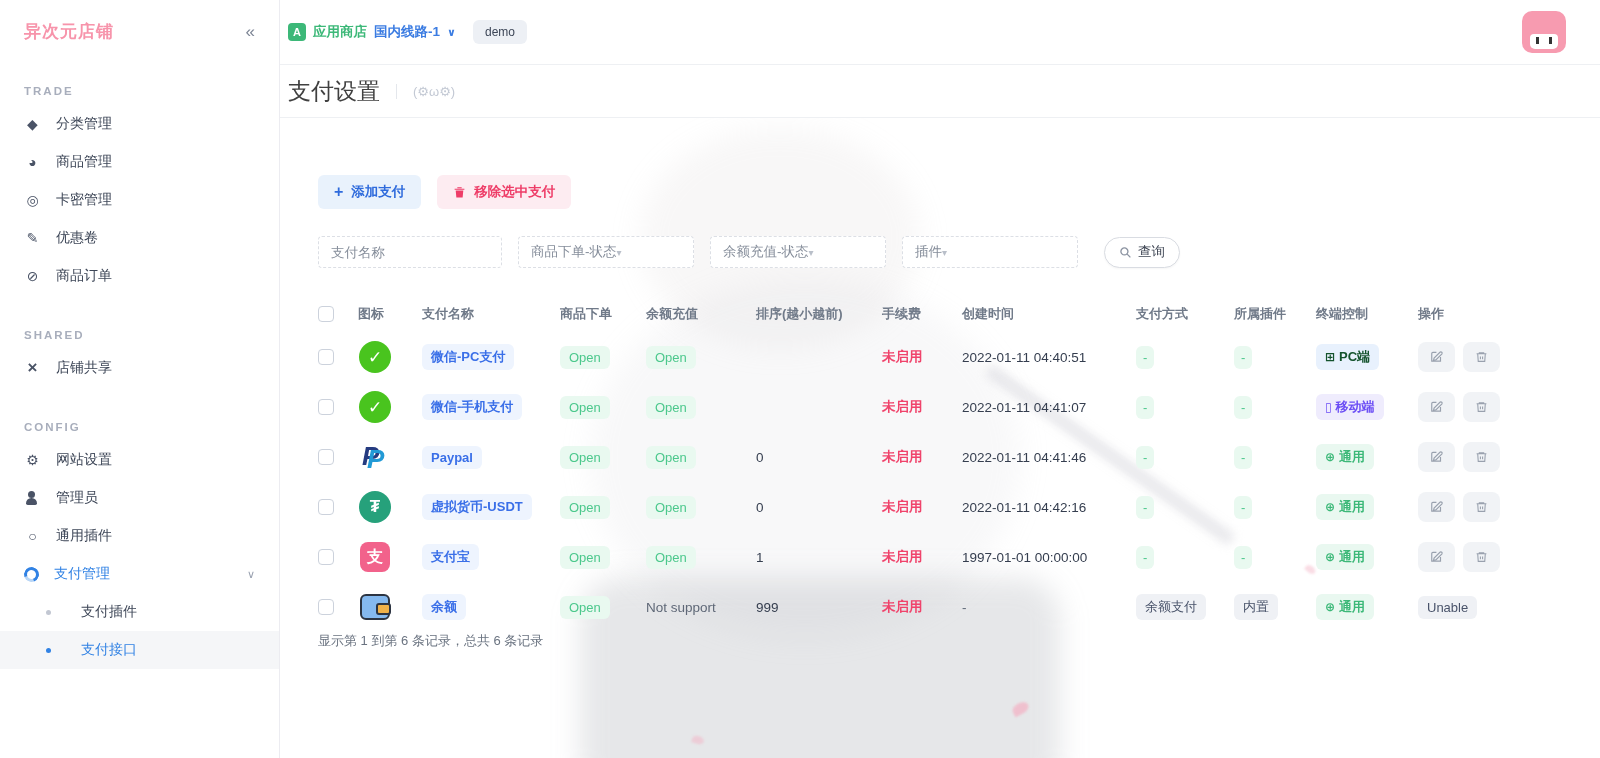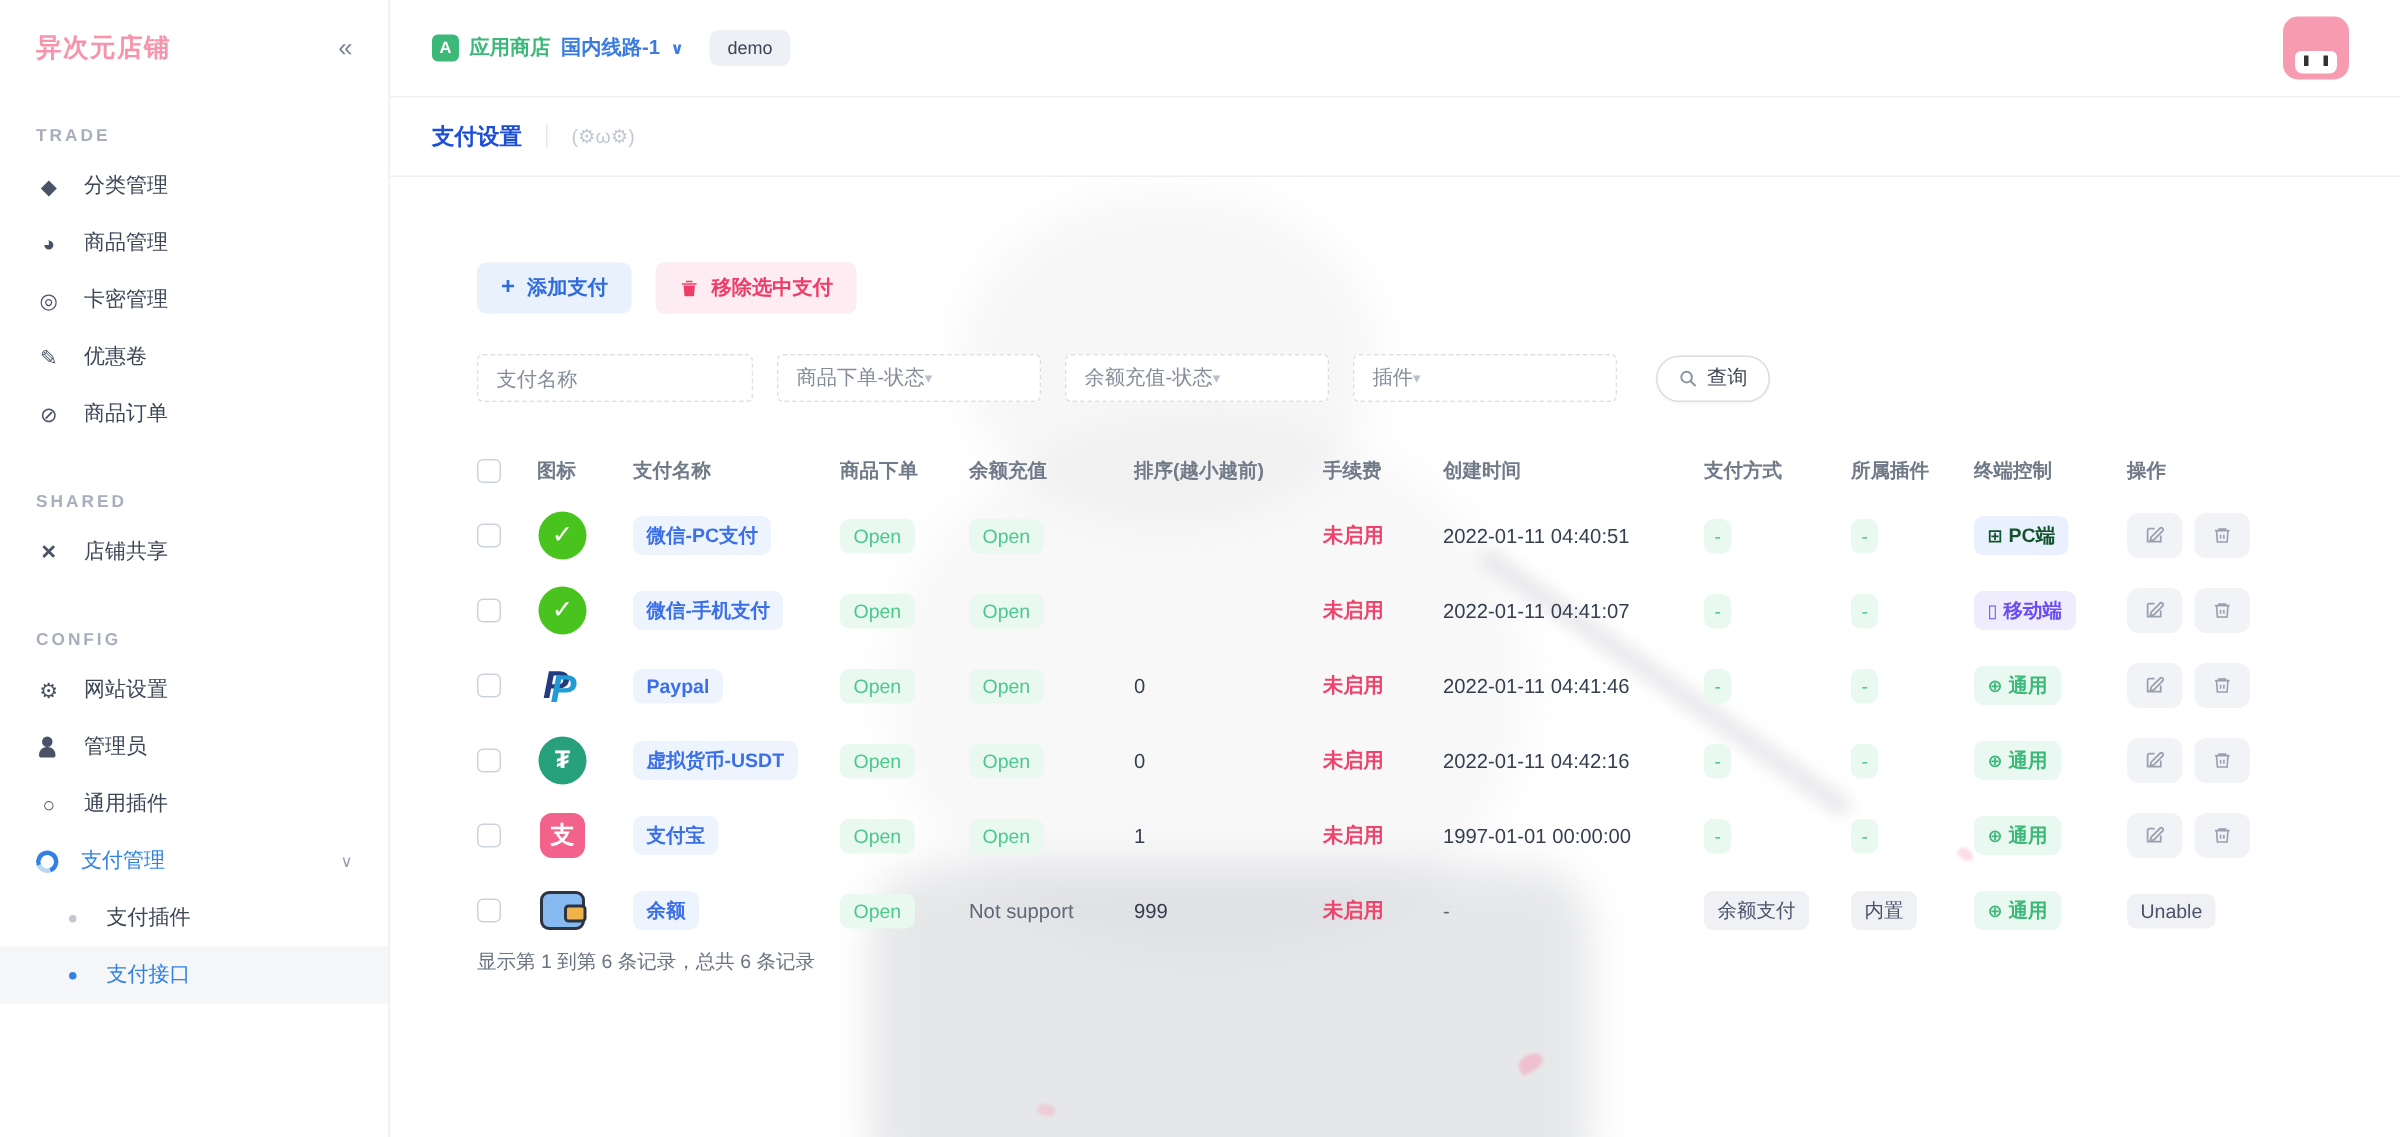--- a/index.html
+++ b/index.html
@@ -1,33 +1,33 @@
 <!DOCTYPE html>
 <html><head>
 <meta charset="utf-8">
 <style>
   * { margin:0; padding:0; box-sizing:border-box; }
   html,body { width:1600px; height:758px; overflow:hidden; background:#fff;
     font-family:"Liberation Sans","DejaVu Sans",sans-serif; color:#3d4657; }
 
   
-  .sidebar { position:absolute; left:0; top:0; width:260px; height:758px;
+  .sidebar { position:absolute; left:0; top:0; width:280px; height:758px;
     background:#fff; border-right:1px solid #ececf1; z-index:5; }
   .logo-row { display:flex; align-items:center; justify-content:space-between;
     padding:20px 24px 0 24px; }
   .logo { color:#f794ab; font-weight:bold; font-size:17px; letter-spacing:1px; }
   .collapse { color:#7c8494; font-size:17px; cursor:pointer; }
   .sec-label { margin:34px 24px 8px 24px; color:#a8aebc; font-size:11.5px;
     letter-spacing:2px; font-weight:bold; }
   .sec-label.first { margin-top:42px; }
   .nav-item { height:38px; display:flex; align-items:center; gap:15px;
     padding:0 24px; font-size:14px; color:#3d4657; cursor:pointer; }
   .nav-item .glyph { width:17px; text-align:center; color:#4a5366; font-size:14px; flex:none; }
   .nav-item.active { color:#3182e4; }
-  .nav-sub { padding-left:46px; gap:20px; }
+  .nav-sub { padding-left:46px; gap:30px; }
   .nav-sub .bullet { width:5px; height:5px; border-radius:50%; background:#c2c7d2; flex:none; }
   .nav-sub.active { background:#f5f6f8; color:#3182e4; }
   .nav-sub.active .bullet { background:#3182e4; }
   .chev { margin-left:auto; color:#98a0af; font-size:11px; }
   .icon-person { position:relative; width:17px; height:14px; flex:none; }
   .icon-person::before { content:""; position:absolute; left:4px; top:0; width:7px; height:7px;
     border-radius:50%; background:#4a5366; }
   .icon-person::after { content:""; position:absolute; left:2px; top:7px; width:11px; height:7px;
     border-radius:6px 6px 2px 2px; background:#4a5366; }
   .icon-person.light::before,.icon-person.light::after { background:#8d95a5; }
@@ -47,21 +47,21 @@
   .env-badge { margin-left:10px; background:#edf0f5; color:#3d4657; font-size:12px;
     padding:5px 12px; border-radius:6px; }
   .avatar { width:44px; height:42px; background:#f79bb0; border-radius:10px; position:relative; cursor:pointer; }
   .avatar .face { position:absolute; left:8px; bottom:4px; width:28px; height:15px;
     background:#fff; border-radius:4px 4px 5px 5px; }
   .avatar .eye { position:absolute; bottom:9px; width:3px; height:7px; background:#333; }
   .avatar .eye.l { left:14px; } .avatar .eye.r { left:27px; }
 
   .title-row { height:53px; display:flex; align-items:center; padding:0 28px;
     border-bottom:1px solid #eef0f3; position:relative; z-index:3; background:#fff; }
-  .page-title { font-size:15px; font-weight:bold; color:#1d4ed8; }
+  .page-title { font-size:23px; font-weight:normal; color:#404040; }
   .kaomoji { margin-left:16px; padding-left:16px; border-left:1px solid #e4e7ec;
     color:#c3c9d4; font-size:13px; }
 
   .content { position:relative; z-index:2; padding:57px 30px 0 58px; }
 
   
   .bg-art { position:absolute; left:0; top:118px; width:1340px; height:640px; overflow:hidden;
     z-index:1; pointer-events:none; }
   .wm { position:absolute; filter:blur(14px); border-radius:50%; }
   .wm-head  { left:380px; top:10px;  width:280px; height:220px; background:rgba(205,195,200,.14); }

